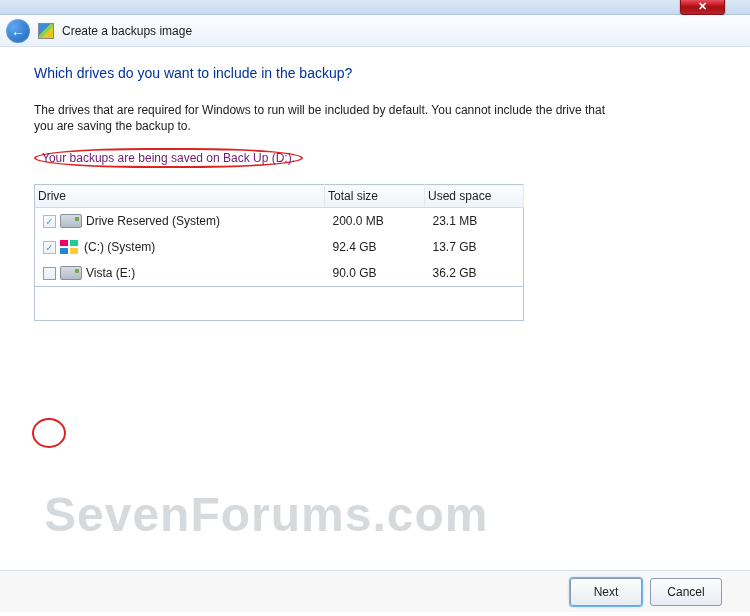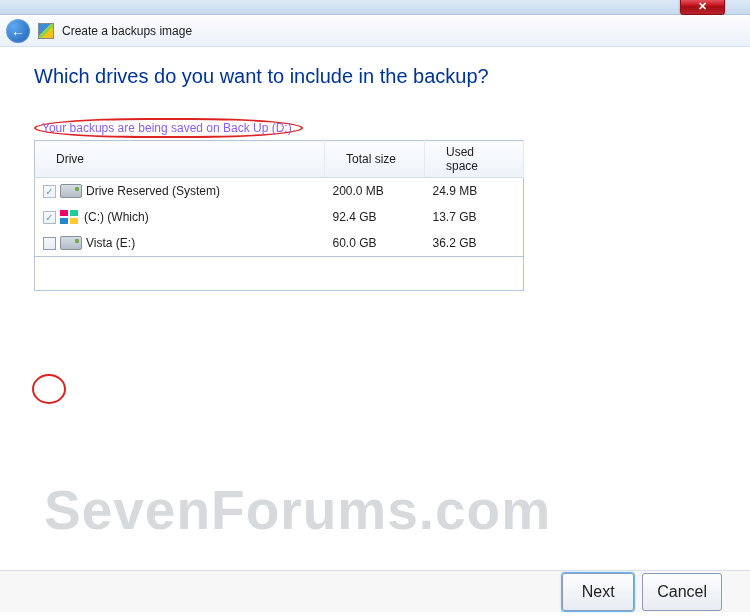--- a/index.html
+++ b/index.html
@@ -39,34 +39,34 @@
   }
   .app-icon {
     width:16px; height:16px;
     background: linear-gradient(135deg, #3a8dde 0 40%, #8fd14f 40% 60%, #f0c419 60%);
     border:1px solid #888; display:inline-block;
   }
   .nav-title { color:#222; }
   .content {
     position:absolute; top:55px; left:34px; right:34px; bottom:60px;
   }
-  .heading { color:#003399; font-size:20px; font-weight:normal; margin:10px 0 30px; }
+  .heading { color:#003399; font-size:14px; font-weight:normal; margin:10px 0 22px; }
   .desc { color:#222; line-height:1.3; margin-bottom:14px; max-width:580px;}
-  .save-note { color:#8b5cf6; margin-bottom:2px; }
+  .save-note { color:#701a75; margin-bottom:16px; }
   .red-oval {
     border:2px solid #d22; border-radius:50%/60%;
     padding:0 6px; display:inline-block; line-height:16px;
   }
   table.drives {
     width:490px; border:1px solid #b8c6d9; border-collapse:collapse;
     background:#fff;
   }
   table.drives th {
     background: linear-gradient(#fbfcfe,#eef3fa);
-    font-weight:normal; text-align:left; padding:4px 21px;
+    font-weight:normal; text-align:left; padding:4px 3px;
     border-bottom:1px solid #d2dbe8; border-right:1px solid #e4e9f2;
     color:#222;
   }
   table.drives td {
     padding:6px 8px; vertical-align:middle; color:#222;
   }
   .chk {
     width:13px; height:13px; border:1px solid #8a9db5;
     background:linear-gradient(#f5f8fc,#e6edf6);
     display:inline-flex; align-items:center; justify-content:center;
@@ -96,34 +96,34 @@
   .red-circ {
     position:absolute; width:34px; height:30px; border:2px solid #d22;
     border-radius:50%; left:-2px; top:234px; pointer-events:none;
   }
   .table-wrap { position:relative; display:inline-block; }
   .table-fill {
     border:1px solid #b8c6d9; border-top:none; height:34px; width:490px;
   }
   .watermark {
     position:absolute; bottom:14px; left:10px;
-    font-size:55px; font-weight:bold; color:#d7dadd;
+    font-size:48px; font-weight:bold; color:#d7dadd;
     letter-spacing:1px; font-family:"Segoe UI", Arial, sans-serif;
   }
   .footer {
     position:absolute; left:0; right:0; bottom:4px; height:42px;
     border-top:1px solid #d8dee7;
     display:flex; justify-content:flex-end; align-items:center;
     padding-right:28px; gap:8px; background:#f3f3f3a0;
   }
   button.win {
-    min-width:72px; height:38px;
+    min-width:72px; height:28px;
     background:linear-gradient(#fdfdfd,#e7ecf3);
     border:1px solid #8a9db5; border-radius:3px;
-    font-family:inherit; font-size:16px; color:#222;
+    font-family:inherit; font-size:12px; color:#222;
     padding:0 14px;
   }
   button.win.primary {
     box-shadow:0 0 0 1px #6bb3f0, 0 0 3px #6bb3f0;
   }
 </style>
 </head>
 <body>
 
 <div class="title-strip">
@@ -135,20 +135,21 @@
 <div class="nav-row">
   <div class="back-circle">
     <span>←</span>
   </div>
   <span class="app-icon"></span>
   <span class="nav-title">Create a backups image</span>
 </div>
 
 <div class="content">
   <div class="heading">Which drives do you want to include in the backup?</div>
+  <div class="desc">The drives that are required for Windows to run will be included by default. You cannot include the drive that you are saving the backup to.</div>
   <div class="save-note">
     <span class="red-oval">Your backups are being saved on Back Up (D:).</span>
   </div>
 
   <div class="table-wrap">
     <table class="drives">
       <thead>
         <tr>
           <th style="width:290px">Drive</th>
           <th style="width:100px">Total size</th>
@@ -158,42 +159,42 @@
       <tbody id="drive-rows">
           <tr>
             <td>
               <div class="drive-cell">
                 <span class="chk disabled">✓</span>
                 <span class="hdd-icon"></span>
                 <span>Drive Reserved (System)</span>
               </div>
             </td>
             <td>200.0 MB</td>
-            <td>24.9 MB</td>
+            <td>23.1 MB</td>
           </tr>
           <tr>
             <td>
               <div class="drive-cell">
                 <span class="chk disabled">✓</span>
                 <span class="win-icon"></span>
-                <span>(C:) (Which)</span>
+                <span>(C:) (System)</span>
               </div>
             </td>
             <td>92.4 GB</td>
             <td>13.7 GB</td>
           </tr>
           <tr>
             <td>
               <div class="drive-cell">
                 <span class="chk empty">✓</span>
                 <span class="hdd-icon"></span>
                 <span>Vista (E:)</span>
               </div>
             </td>
-            <td>60.0 GB</td>
+            <td>90.0 GB</td>
             <td>36.2 GB</td>
           </tr>
         </tbody>
     </table>
     <div class="table-fill"></div>
     <div class="red-circ"></div>
   </div>
 
   <div class="watermark">SevenForums.com</div>
 </div>

